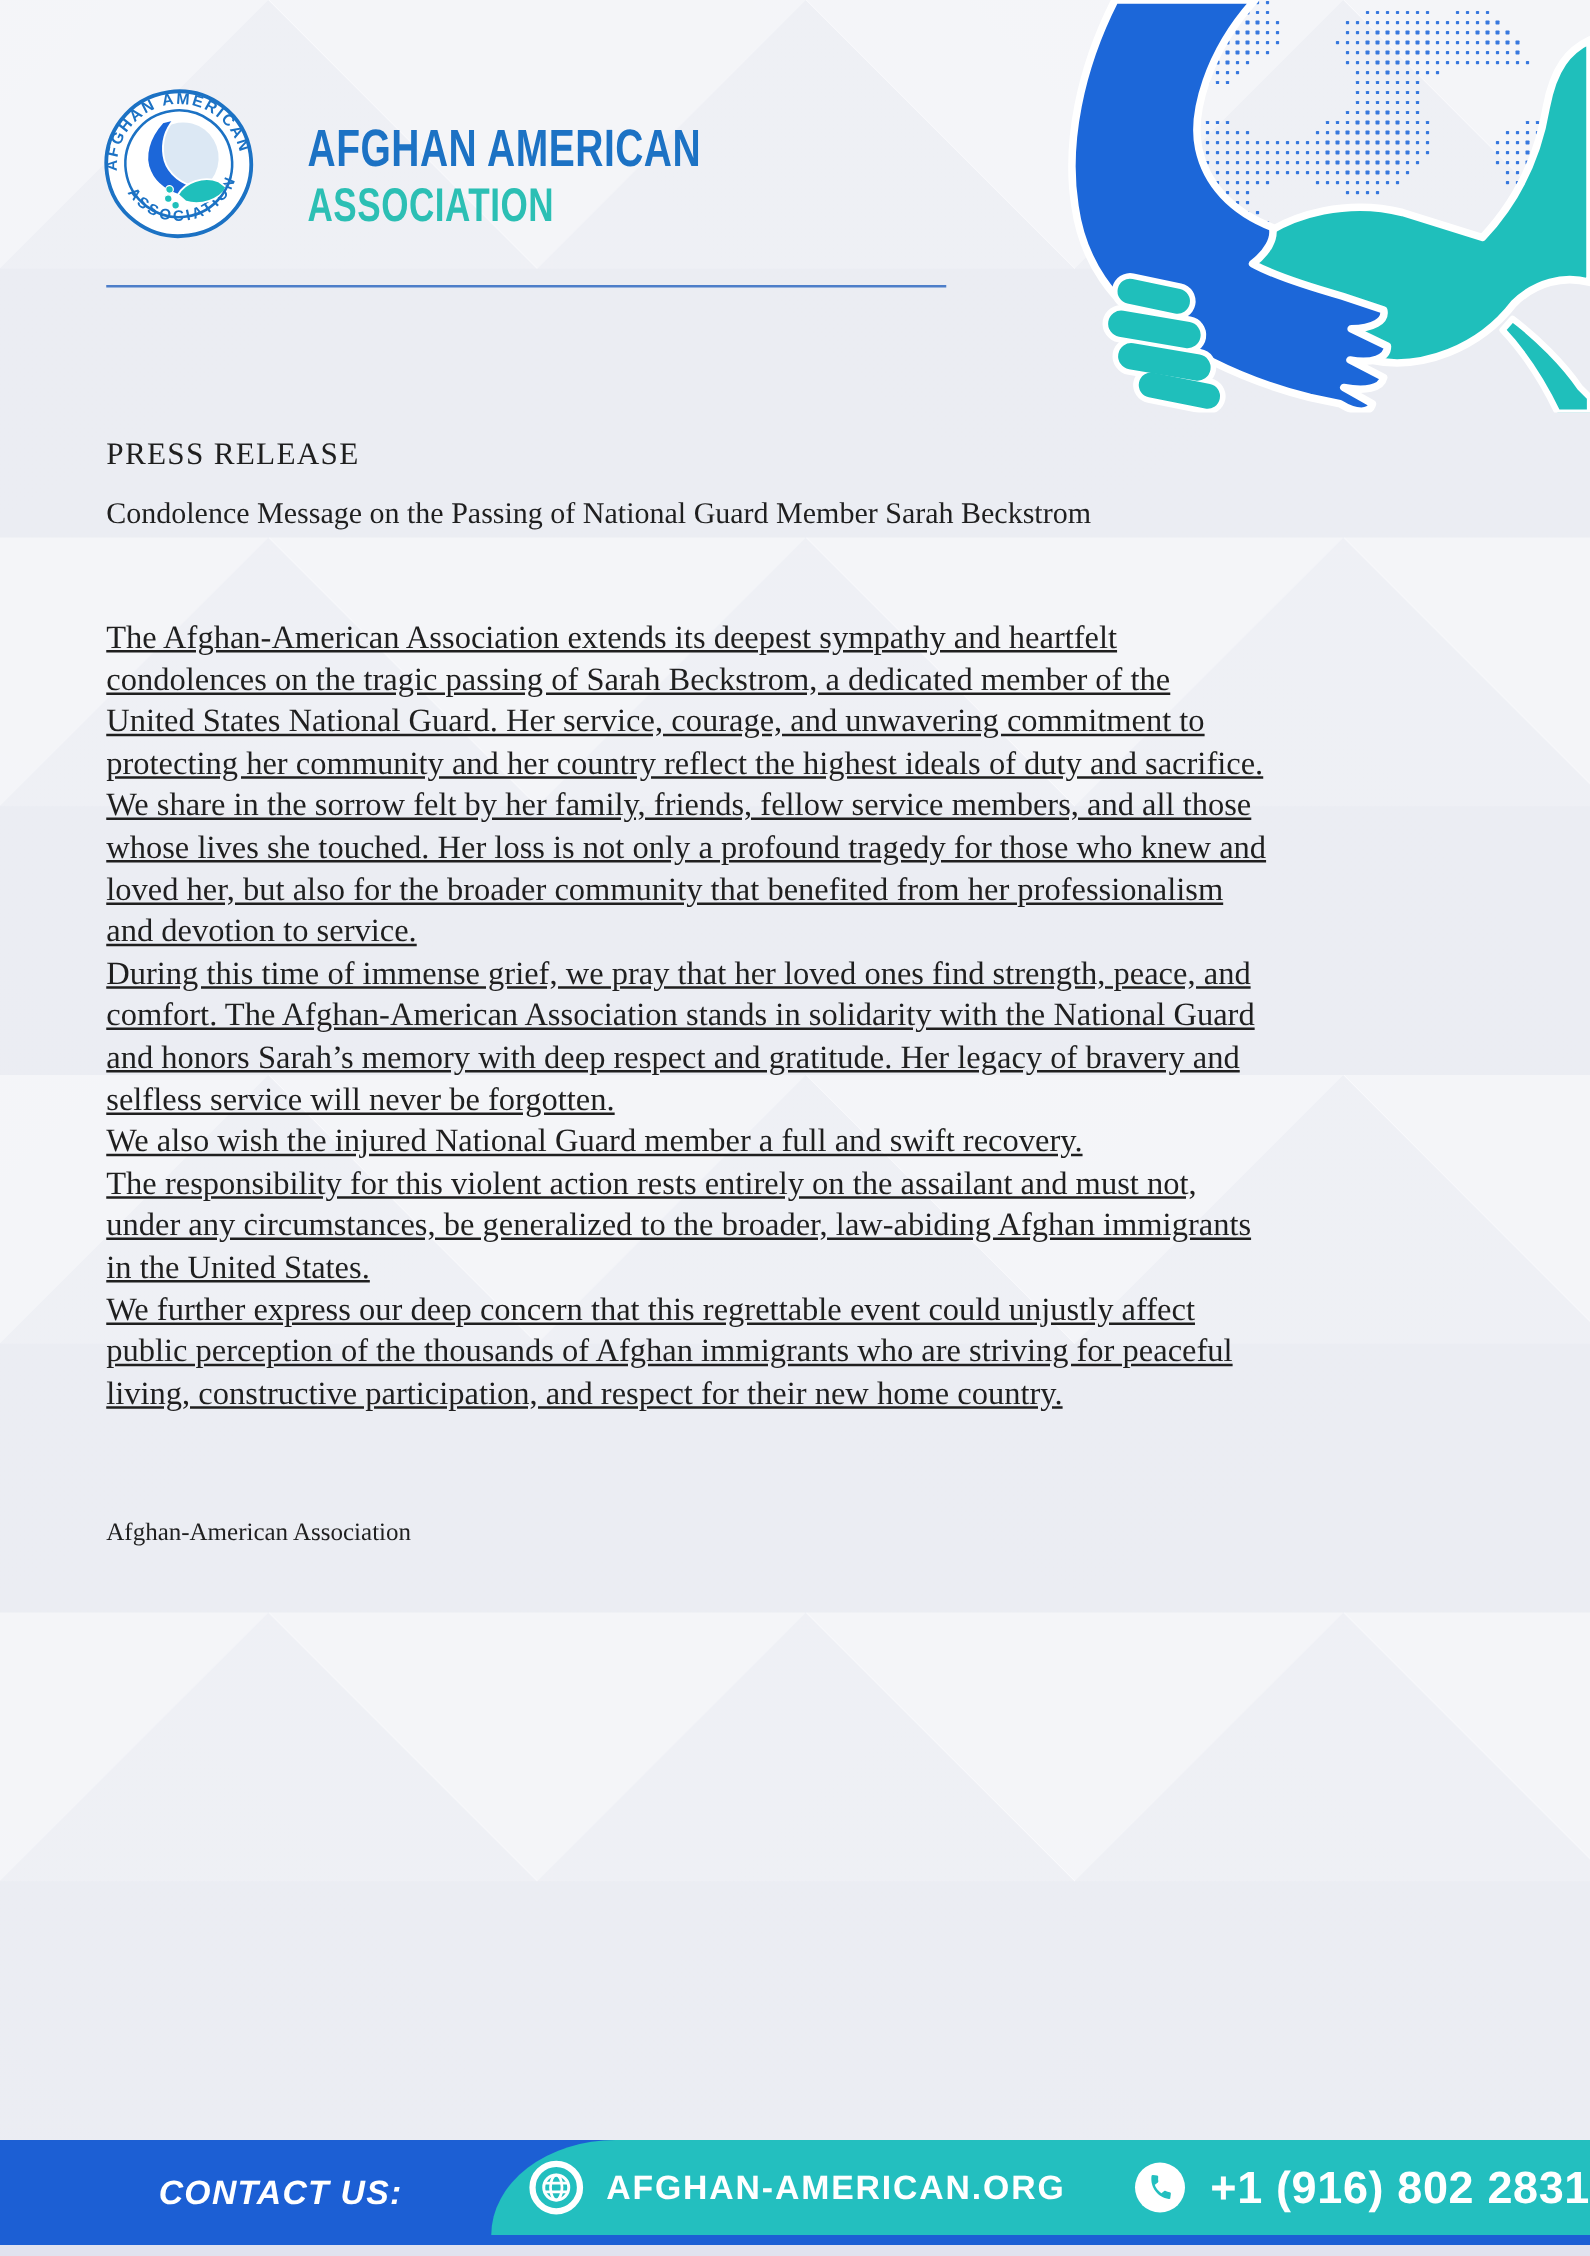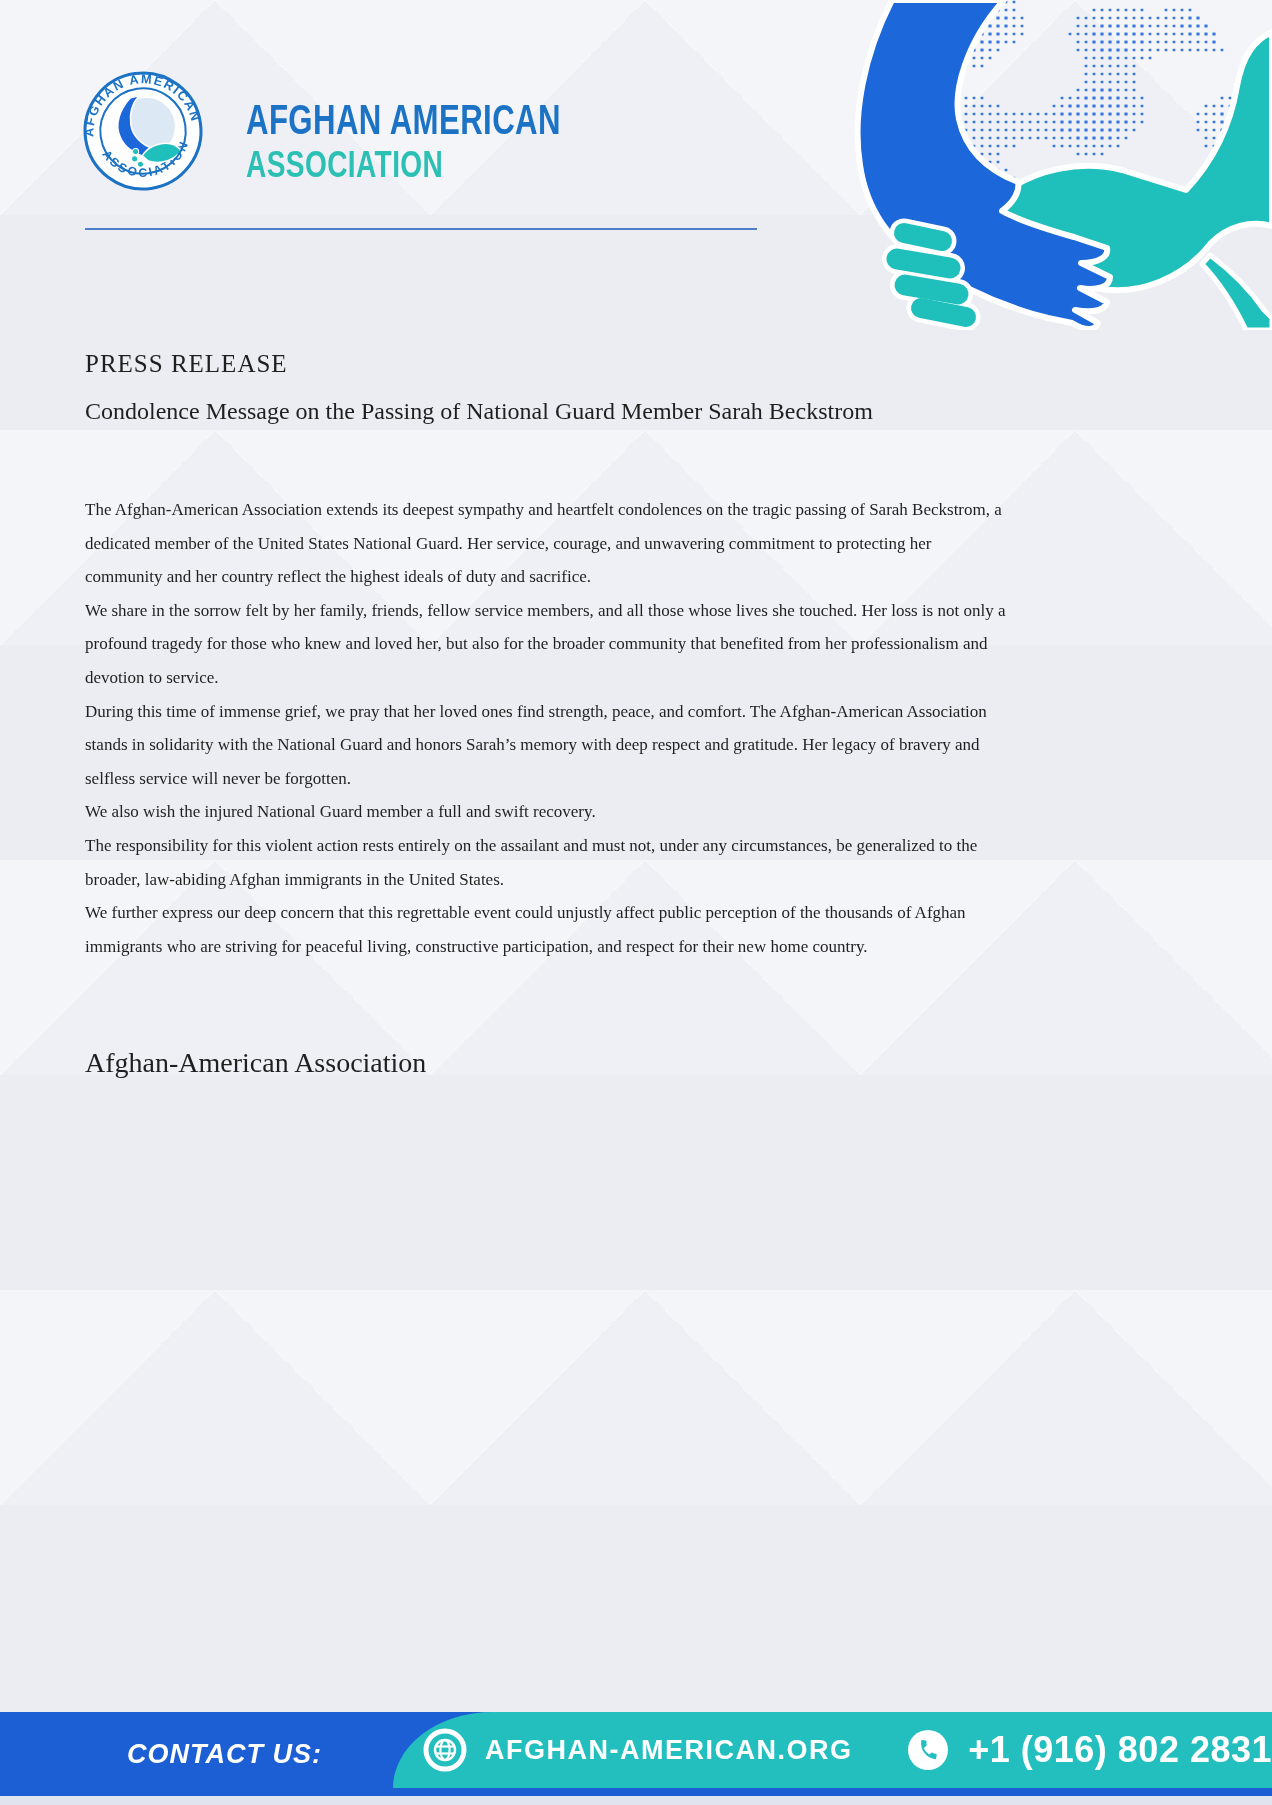--- a/index.html
+++ b/index.html
@@ -37,22 +37,22 @@
     font-family:"Liberation Sans", sans-serif;font-weight:700;font-size:36px;margin-top:7px;
     color:var(--brand-teal);letter-spacing:.5px;transform:scale(.78,1.05);transform-origin:left top;white-space:nowrap;
   }
   .divider{position:absolute;left:85px;top:228px;width:672px;height:2px;background:var(--divider);}
   
   .hero{position:absolute;right:0;top:0;width:520px;height:330px;}
   
   .doc{position:absolute;left:85px;top:350px;width:928px;}
   .kicker{font-size:25px;letter-spacing:1px;font-weight:400;margin-bottom:20px;}
   .title{font-size:24px;font-weight:400;margin-bottom:68px;}
-  .paragraphs p{font-size:17px;line-height:33.6px;}
-  .signature{font-size:28px;margin-top:84px;}
+  .paragraphs p{font-size:26px;line-height:33.6px;text-decoration:underline;}
+  .signature{font-size:20px;margin-top:84px;}
   
   .footer{position:absolute;left:0;top:1712px;width:1272px;height:84px;background:var(--footer-blue);}
   .footer .contact{
     position:absolute;left:127px;top:0;height:84px;display:flex;align-items:center;
     font-family:"Liberation Sans", sans-serif;font-weight:700;font-size:27px;color:#fff;letter-spacing:1px;font-style:italic;
   }
   .teal-panel{
     position:absolute;left:393px;right:0;top:0;height:76px;background:var(--footer-teal);
     border-top-left-radius:110px 84px;
     display:flex;align-items:center;justify-content:center;gap:18px;padding-left:30px;

